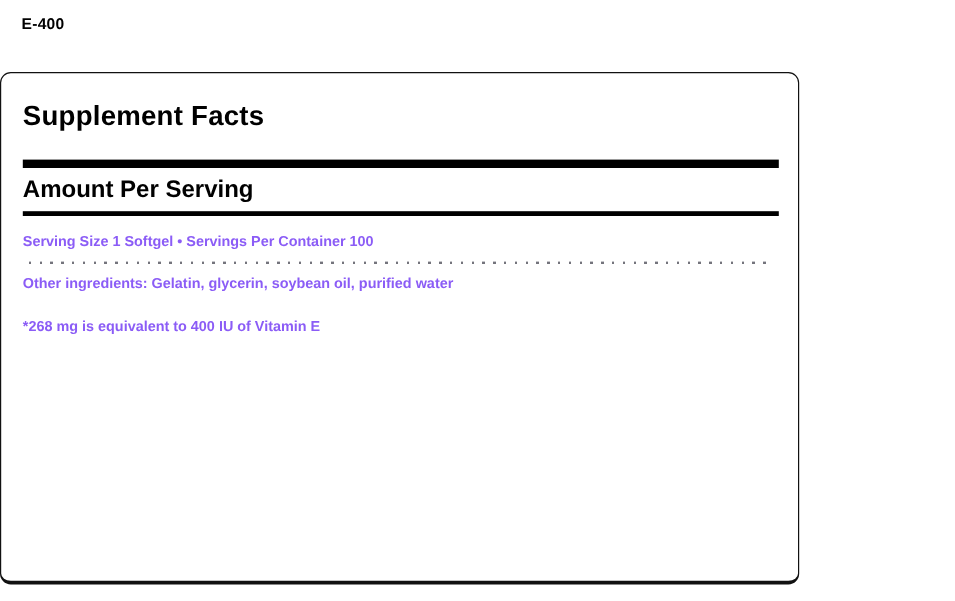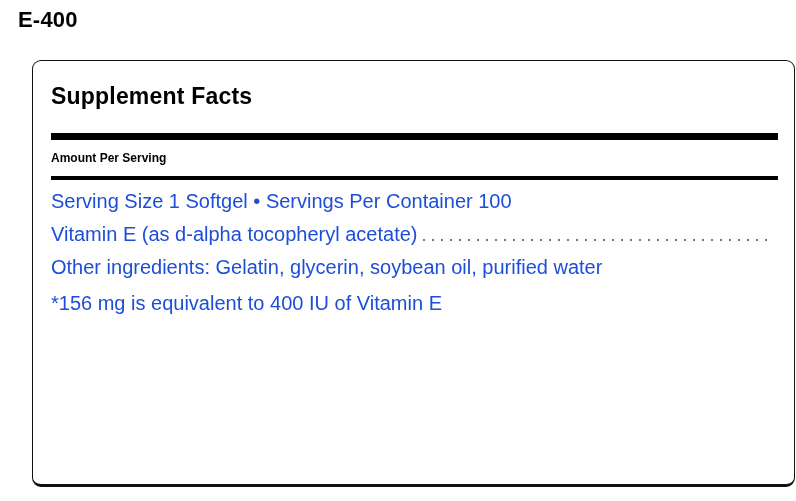--- a/index.html
+++ b/index.html
@@ -8,29 +8,29 @@
     width: 796px;
     height: 501px;
     background: #ffffff;
     font-family: "Liberation Sans", sans-serif;
     color: #000;
     overflow: hidden;
   }
   .wrap { padding-top: 10px; }
   .page-title {
     margin: 0 0 0 18px;
-    font-size: 22px;
+    font-size: 13px;
     line-height: 20px;
     font-weight: bold;
     color: #000;
     letter-spacing: 0.2px;
   }
   .panel {
-    margin: 30px 19px 0 32px;
-    width: 763px;
+    margin: 30px 19px 0 0;
+    width: 666px;
     height: 427px;
     border: 1.5px solid #111111;
     border-bottom-width: 3px;
     border-radius: 9px;
     padding: 22px 16px 4px 18px;
     background: #ffffff;
     overflow: hidden;
   }
   .panel-title {
     margin: 0;
@@ -40,36 +40,37 @@
     color: #000;
     letter-spacing: 0.2px;
   }
   .bar-thick {
     height: 7px;
     background: #000;
     margin-top: 24px;
   }
   .section-header {
     margin: 8px 0 0 0;
-    font-size: 12px;
+    font-size: 20px;
     line-height: 20px;
     font-weight: bold;
     color: #000;
   }
   .bar-medium {
     height: 4px;
     background: #000;
     margin-top: 8px;
     margin-bottom: 5px;
   }
   .row {
     margin: 0;
-    font-size: 20px;
+    font-size: 12px;
     line-height: 33px;
-    color: #1d4ed8;
+    color: #8b5cf6;
+    font-weight: bold;
   }
   .row.para { margin-bottom: 10px; }
   .row.mb3 { margin-bottom: 3px; }
   .row.mb4 { margin-bottom: 4px; }
   .nutrient-row {
     display: flex;
     align-items: baseline;
   }
   .nutrient-name, .nutrient-amount { white-space: nowrap; }
   .dot-leader {
@@ -93,24 +94,23 @@
 
     <div class="bar-thick"></div>
 
     <h3 class="section-header">Amount Per Serving</h3>
 
     <div class="bar-medium"></div>
 
     <p class="row">Serving Size 1 Softgel • Servings Per Container 100</p>
 
     <div class="row nutrient-row">
-      <span class="nutrient-name">Vitamin E (as d-alpha tocopheryl acetate)</span>
       <span class="dot-leader"></span>
     </div>
 
 
     <p class="row mb3">Other ingredients: Gelatin, glycerin, soybean oil, purified water</p>
 
-    <p class="row mb4">*156 mg is equivalent to 400 IU of Vitamin E</p>
+    <p class="row mb4">*268 mg is equivalent to 400 IU of Vitamin E</p>
 
 
   </div>
 </div>
 
 </body></html>

